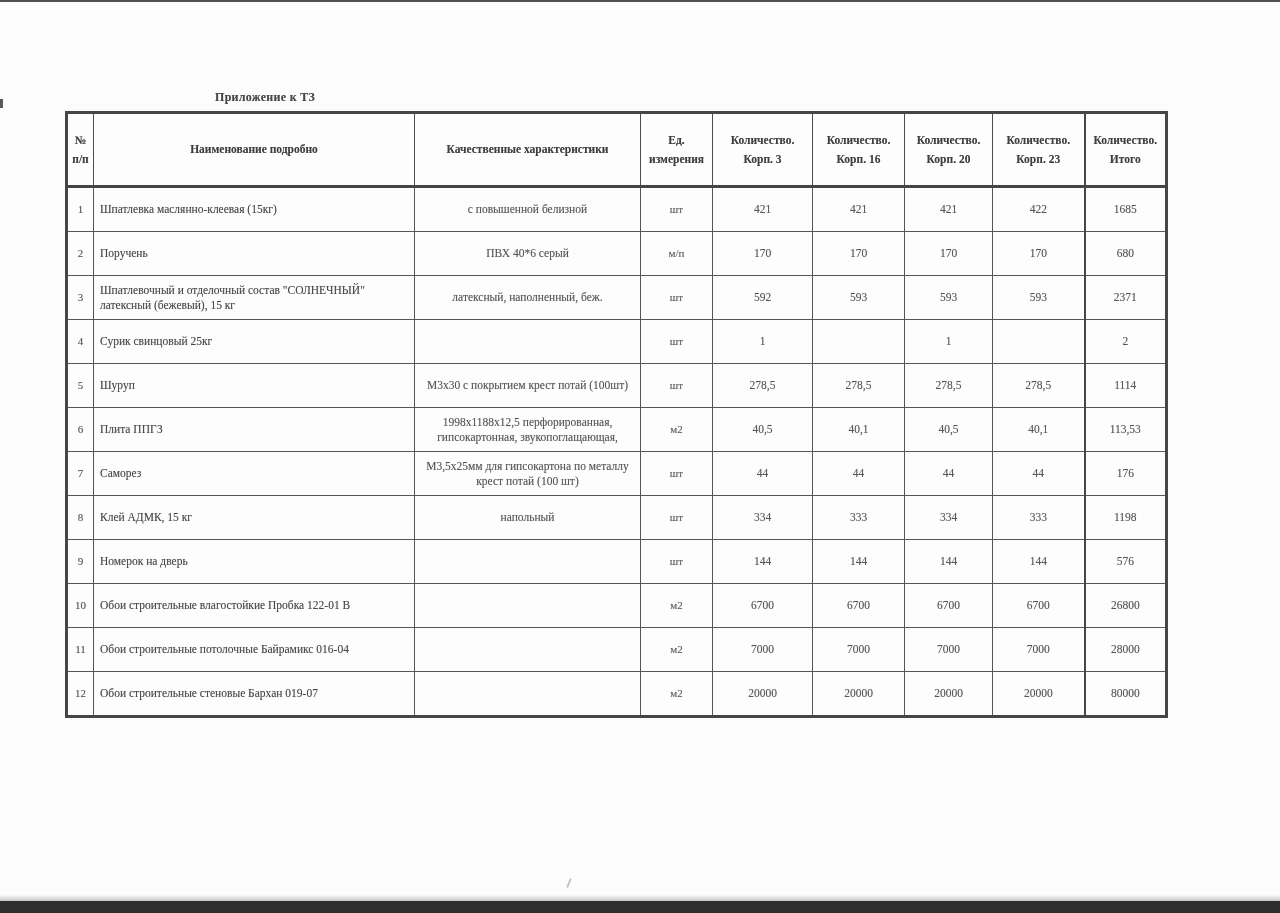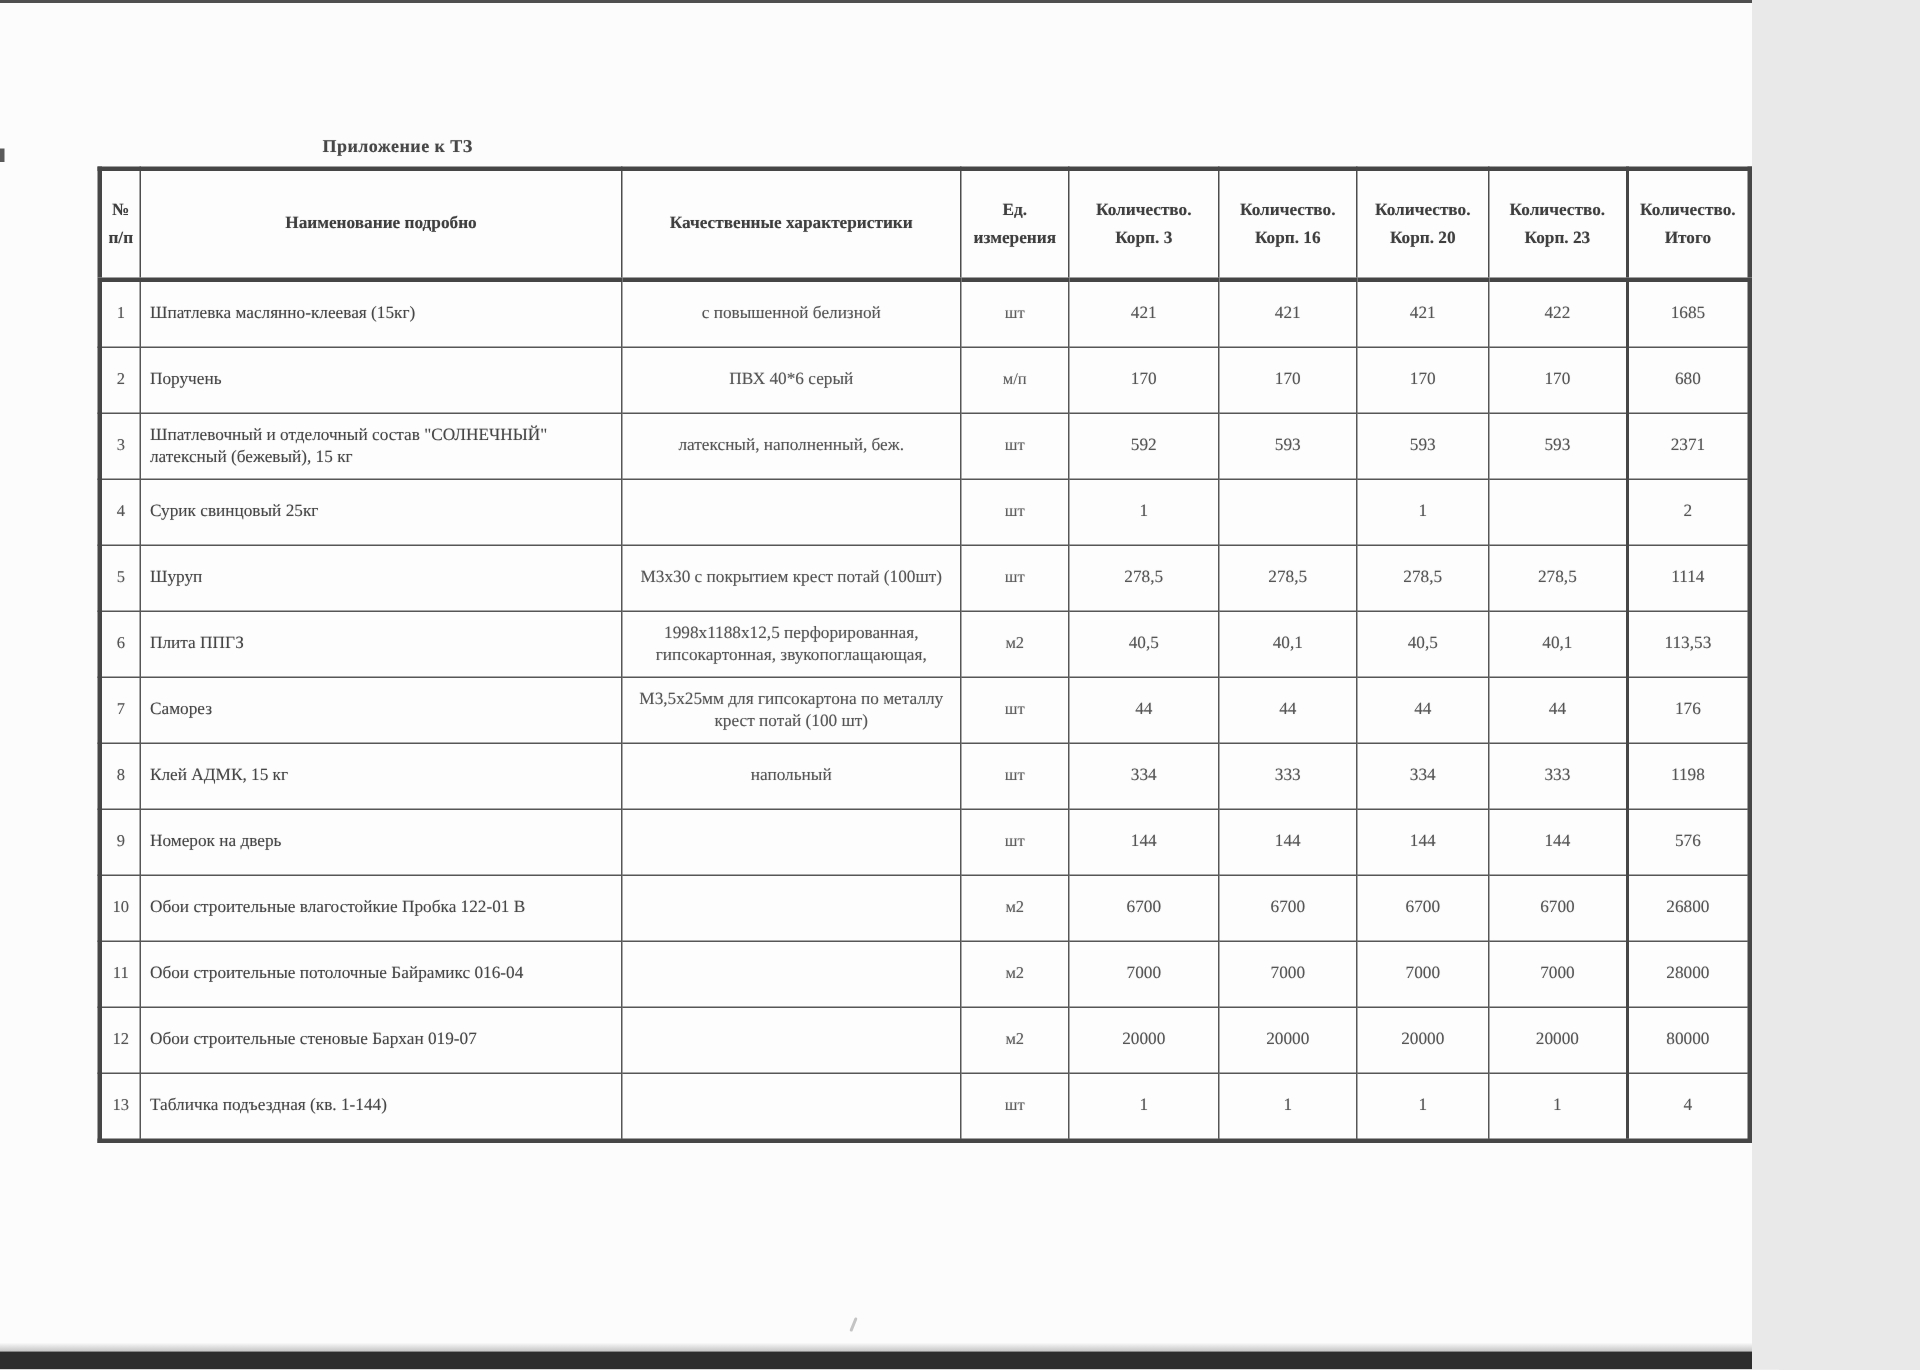--- a/index.html
+++ b/index.html
@@ -2,21 +2,21 @@
 <html><head>
 <meta charset="utf-8">
 <style>
   html, body {
     margin: 0;
     padding: 0;
     background: #e9e9e9;
   }
   .page {
     position: relative;
-    width: 1168px;
+    width: 1280px;
     height: 913px;
     background: #fcfcfc;
     overflow: hidden;
     font-family: "Liberation Serif", serif;
     color: #4a4a4a;
   }
   .top-edge {
     position: absolute;
     top: 0; left: 0; right: 0;
     height: 2px;
@@ -285,31 +285,20 @@
           <td class="col-num">12</td>
           <td class="col-name">Обои строительные стеновые Бархан 019-07</td>
           <td class="col-spec"></td>
           <td class="col-unit">м2</td>
           <td class="col-qty">20000</td>
           <td class="col-qty">20000</td>
           <td class="col-qty">20000</td>
           <td class="col-qty">20000</td>
           <td class="col-total">80000</td>
         </tr>
-        <tr>
-          <td class="col-num">13</td>
-          <td class="col-name">Табличка подъездная (кв. 1-144)</td>
-          <td class="col-spec"></td>
-          <td class="col-unit">шт</td>
-          <td class="col-qty">1</td>
-          <td class="col-qty">1</td>
-          <td class="col-qty">1</td>
-          <td class="col-qty">1</td>
-          <td class="col-total">4</td>
-        </tr>
       </tbody>
   </table>
 
   <div class="pen-mark"></div>
   <div class="bottom-smudge"></div>
   <div class="bottom-bar"></div>
 
 </div>
 
 </body></html>

